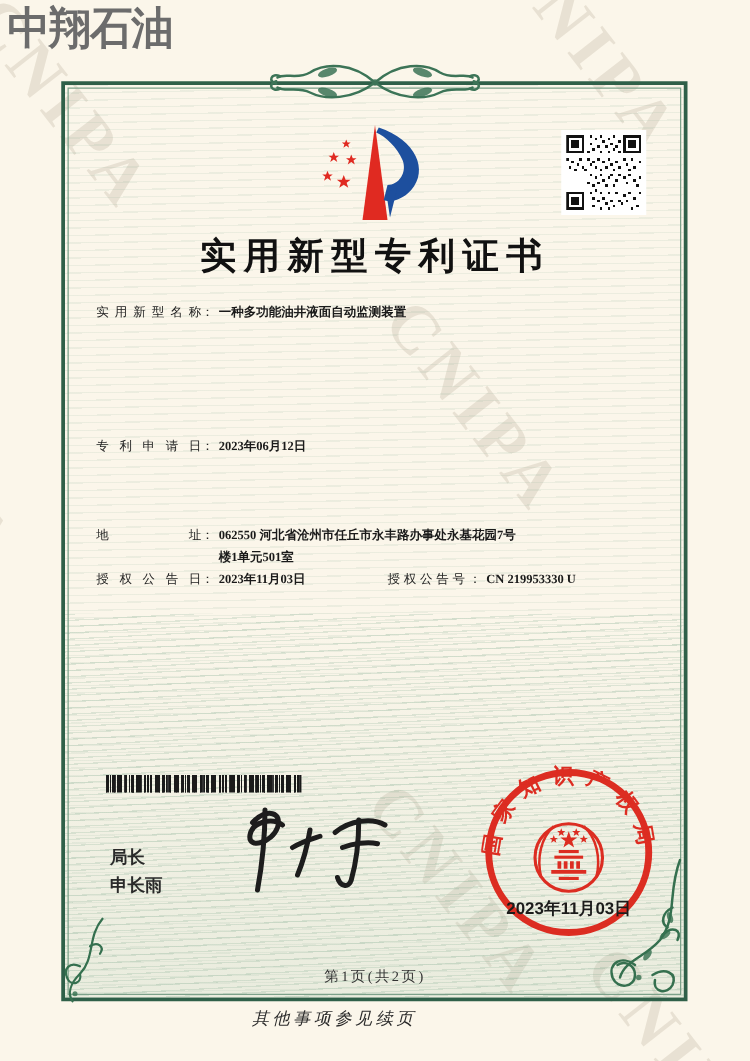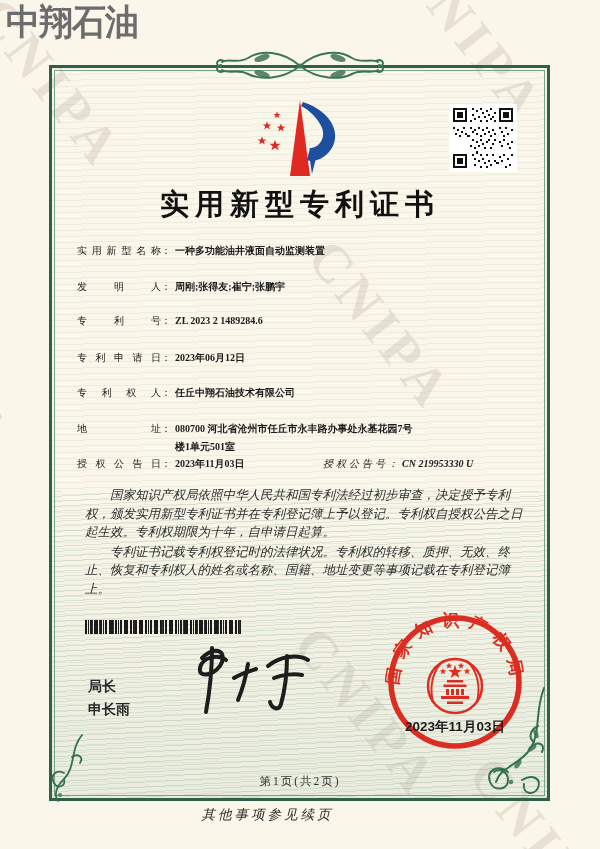--- a/index.html
+++ b/index.html
@@ -26,21 +26,21 @@
   .qr{position:absolute;left:449px;top:104px;width:68px;height:68px;background:#ffffff;padding:4px;
       box-sizing:border-box;z-index:4;}
   .title{position:absolute;left:0;top:185px;width:600px;text-align:center;z-index:4;
          font-size:29px;font-weight:bold;letter-spacing:6px;color:#111;}
   
   .row{position:absolute;left:77px;z-index:4;font-size:10px;line-height:18px;white-space:nowrap;}
   .flabel{display:inline-block;width:84px;text-align:justify;text-align-last:justify;vertical-align:top;color:#222;}
   .colon{display:inline-block;width:14px;vertical-align:top;color:#222;}
   .fvalue{display:inline-block;vertical-align:top;font-weight:bold;color:#1a1a1a;}
   .addr{white-space:normal;width:365px;}
-  .pair2{position:absolute;left:246px;top:0;font-style:italic;}
+  .pair2{position:absolute;left:233px;top:0;}
   .pair2 .flabel2{letter-spacing:3px;color:#222;}
   
   .paras{position:absolute;left:85px;top:486px;width:440px;z-index:4;font-style:italic;
          font-size:12.5px;line-height:18.5px;color:#2b2b2b;}
   .paras p{margin:0 0 1px 0;text-indent:2em;}
   
   .barcode{position:absolute;left:85px;top:620px;width:156px;height:14px;z-index:4;
      background:
        repeating-linear-gradient(90deg,#1a1a1a 0 1px,rgba(0,0,0,0) 1px 3px),
        repeating-linear-gradient(90deg,#1a1a1a 0 2px,rgba(0,0,0,0) 2px 5px),
@@ -138,46 +138,33 @@
         <path d="M9 0h1v1h-1zM11 1h1v1h-1zM13 0h1v1h-1zM14 2h1v1h-1zM16 1h1v1h-1zM18 0h1v1h-1zM20 2h1v1h-1zM9 3h1v1h-1zM12 4h1v1h-1zM15 4h1v1h-1zM17 3h1v1h-1zM19 4h1v1h-1zM10 5h1v1h-1zM13 6h1v1h-1zM16 6h1v1h-1zM18 5h1v1h-1zM20 6h1v1h-1zM8 6h1v1h-1zM0 9h1v1h-1zM2 10h1v1h-1zM1 12h1v1h-1zM3 13h1v1h-1zM5 9h1v1h-1zM4 11h1v1h-1zM6 12h1v1h-1zM8 9h1v1h-1zM9 11h1v1h-1zM7 13h1v1h-1zM10 10h1v1h-1zM12 9h1v1h-1zM11 12h1v1h-1zM13 13h1v1h-1zM14 10h1v1h-1zM15 12h1v1h-1zM16 9h1v1h-1zM17 11h1v1h-1zM18 13h1v1h-1zM19 10h1v1h-1zM20 12h1v1h-1zM22 9h1v1h-1zM23 11h1v1h-1zM24 13h1v1h-1zM25 9h1v1h-1zM26 12h1v1h-1zM28 10h1v1h-1zM9 15h1v1h-1zM11 16h1v1h-1zM8 18h1v1h-1zM10 19h1v1h-1zM13 15h1v1h-1zM12 18h1v1h-1zM14 17h1v1h-1zM16 16h1v1h-1zM15 19h1v1h-1zM17 15h1v1h-1zM19 17h1v1h-1zM18 19h1v1h-1zM20 15h1v1h-1zM22 16h1v1h-1zM24 15h1v1h-1zM23 18h1v1h-1zM26 17h1v1h-1zM28 16h1v1h-1zM27 19h1v1h-1zM9 22h1v1h-1zM11 21h1v1h-1zM10 24h1v1h-1zM13 22h1v1h-1zM12 25h1v1h-1zM14 24h1v1h-1zM16 22h1v1h-1zM15 26h1v1h-1zM17 25h1v1h-1zM19 22h1v1h-1zM18 27h1v1h-1zM20 25h1v1h-1zM22 23h1v1h-1zM21 26h1v1h-1zM24 22h1v1h-1zM23 25h1v1h-1zM26 24h1v1h-1zM28 22h1v1h-1zM27 27h1v1h-1zM25 28h1v1h-1zM13 28h1v1h-1zM16 28h1v1h-1zM10 27h1v1h-1z"></path>
       </g>
     </svg>
   </div>
 
   <div class="title">实用新型专利证书</div>
 
   <div class="row" style="top:242px">
     <span class="flabel">实用新型名称</span><span class="colon">：</span><span class="fvalue">一种多功能油井液面自动监测装置</span>
   </div>
-  <div class="row" style="top:278px">
-    <span class="flabel">发明人</span><span class="colon">：</span><span class="fvalue">周刚;张得友;崔宁;张鹏宇</span>
-  </div>
-  <div class="row" style="top:312px">
-    <span class="flabel">专利号</span><span class="colon">：</span><span class="fvalue">ZL 2023 2 1489284.6</span>
-  </div>
   <div class="row" style="top:349px">
     <span class="flabel">专利申请日</span><span class="colon">：</span><span class="fvalue">2023年06月12日</span>
   </div>
-  <div class="row" style="top:384px">
-    <span class="flabel">专利权人</span><span class="colon">：</span><span class="fvalue">任丘中翔石油技术有限公司</span>
-  </div>
   <div class="row" style="top:420px">
-    <span class="flabel">地址</span><span class="colon">：</span><span class="fvalue addr"><span>080700 河北省沧州市任丘市永丰路办事处永基花园7号</span><br><span>楼1单元501室</span></span>
+    <span class="flabel">地址</span><span class="colon">：</span><span class="fvalue addr"><span>062550 河北省沧州市任丘市永丰路办事处永基花园7号</span><br><span>楼1单元501室</span></span>
   </div>
   <div class="row" style="top:455px">
     <span class="flabel">授权公告日</span><span class="colon">：</span><span class="fvalue">2023年11月03日</span>
     <span class="pair2">
       <span class="flabel2">授权公告号</span><span class="colon">：</span><span class="fvalue">CN 219953330 U</span>
     </span>
   </div>
 
-  <div class="paras">
-    <p>国家知识产权局依照中华人民共和国专利法经过初步审查，决定授予专利权，颁发实用新型专利证书并在专利登记簿上予以登记。专利权自授权公告之日起生效。专利权期限为十年，自申请日起算。</p>
-    <p>专利证书记载专利权登记时的法律状况。专利权的转移、质押、无效、终止、恢复和专利权人的姓名或名称、国籍、地址变更等事项记载在专利登记簿上。</p>
-  </div>
 
   <div class="barcode"></div>
 
   <div class="officer">
     <div>局长</div>
     <div>申长雨</div>
   </div>
 
   <svg class="signature" viewBox="0 0 160 80">
     <g stroke="#1d1d1d" stroke-width="4" fill="none" stroke-linecap="round" stroke-linejoin="round">

